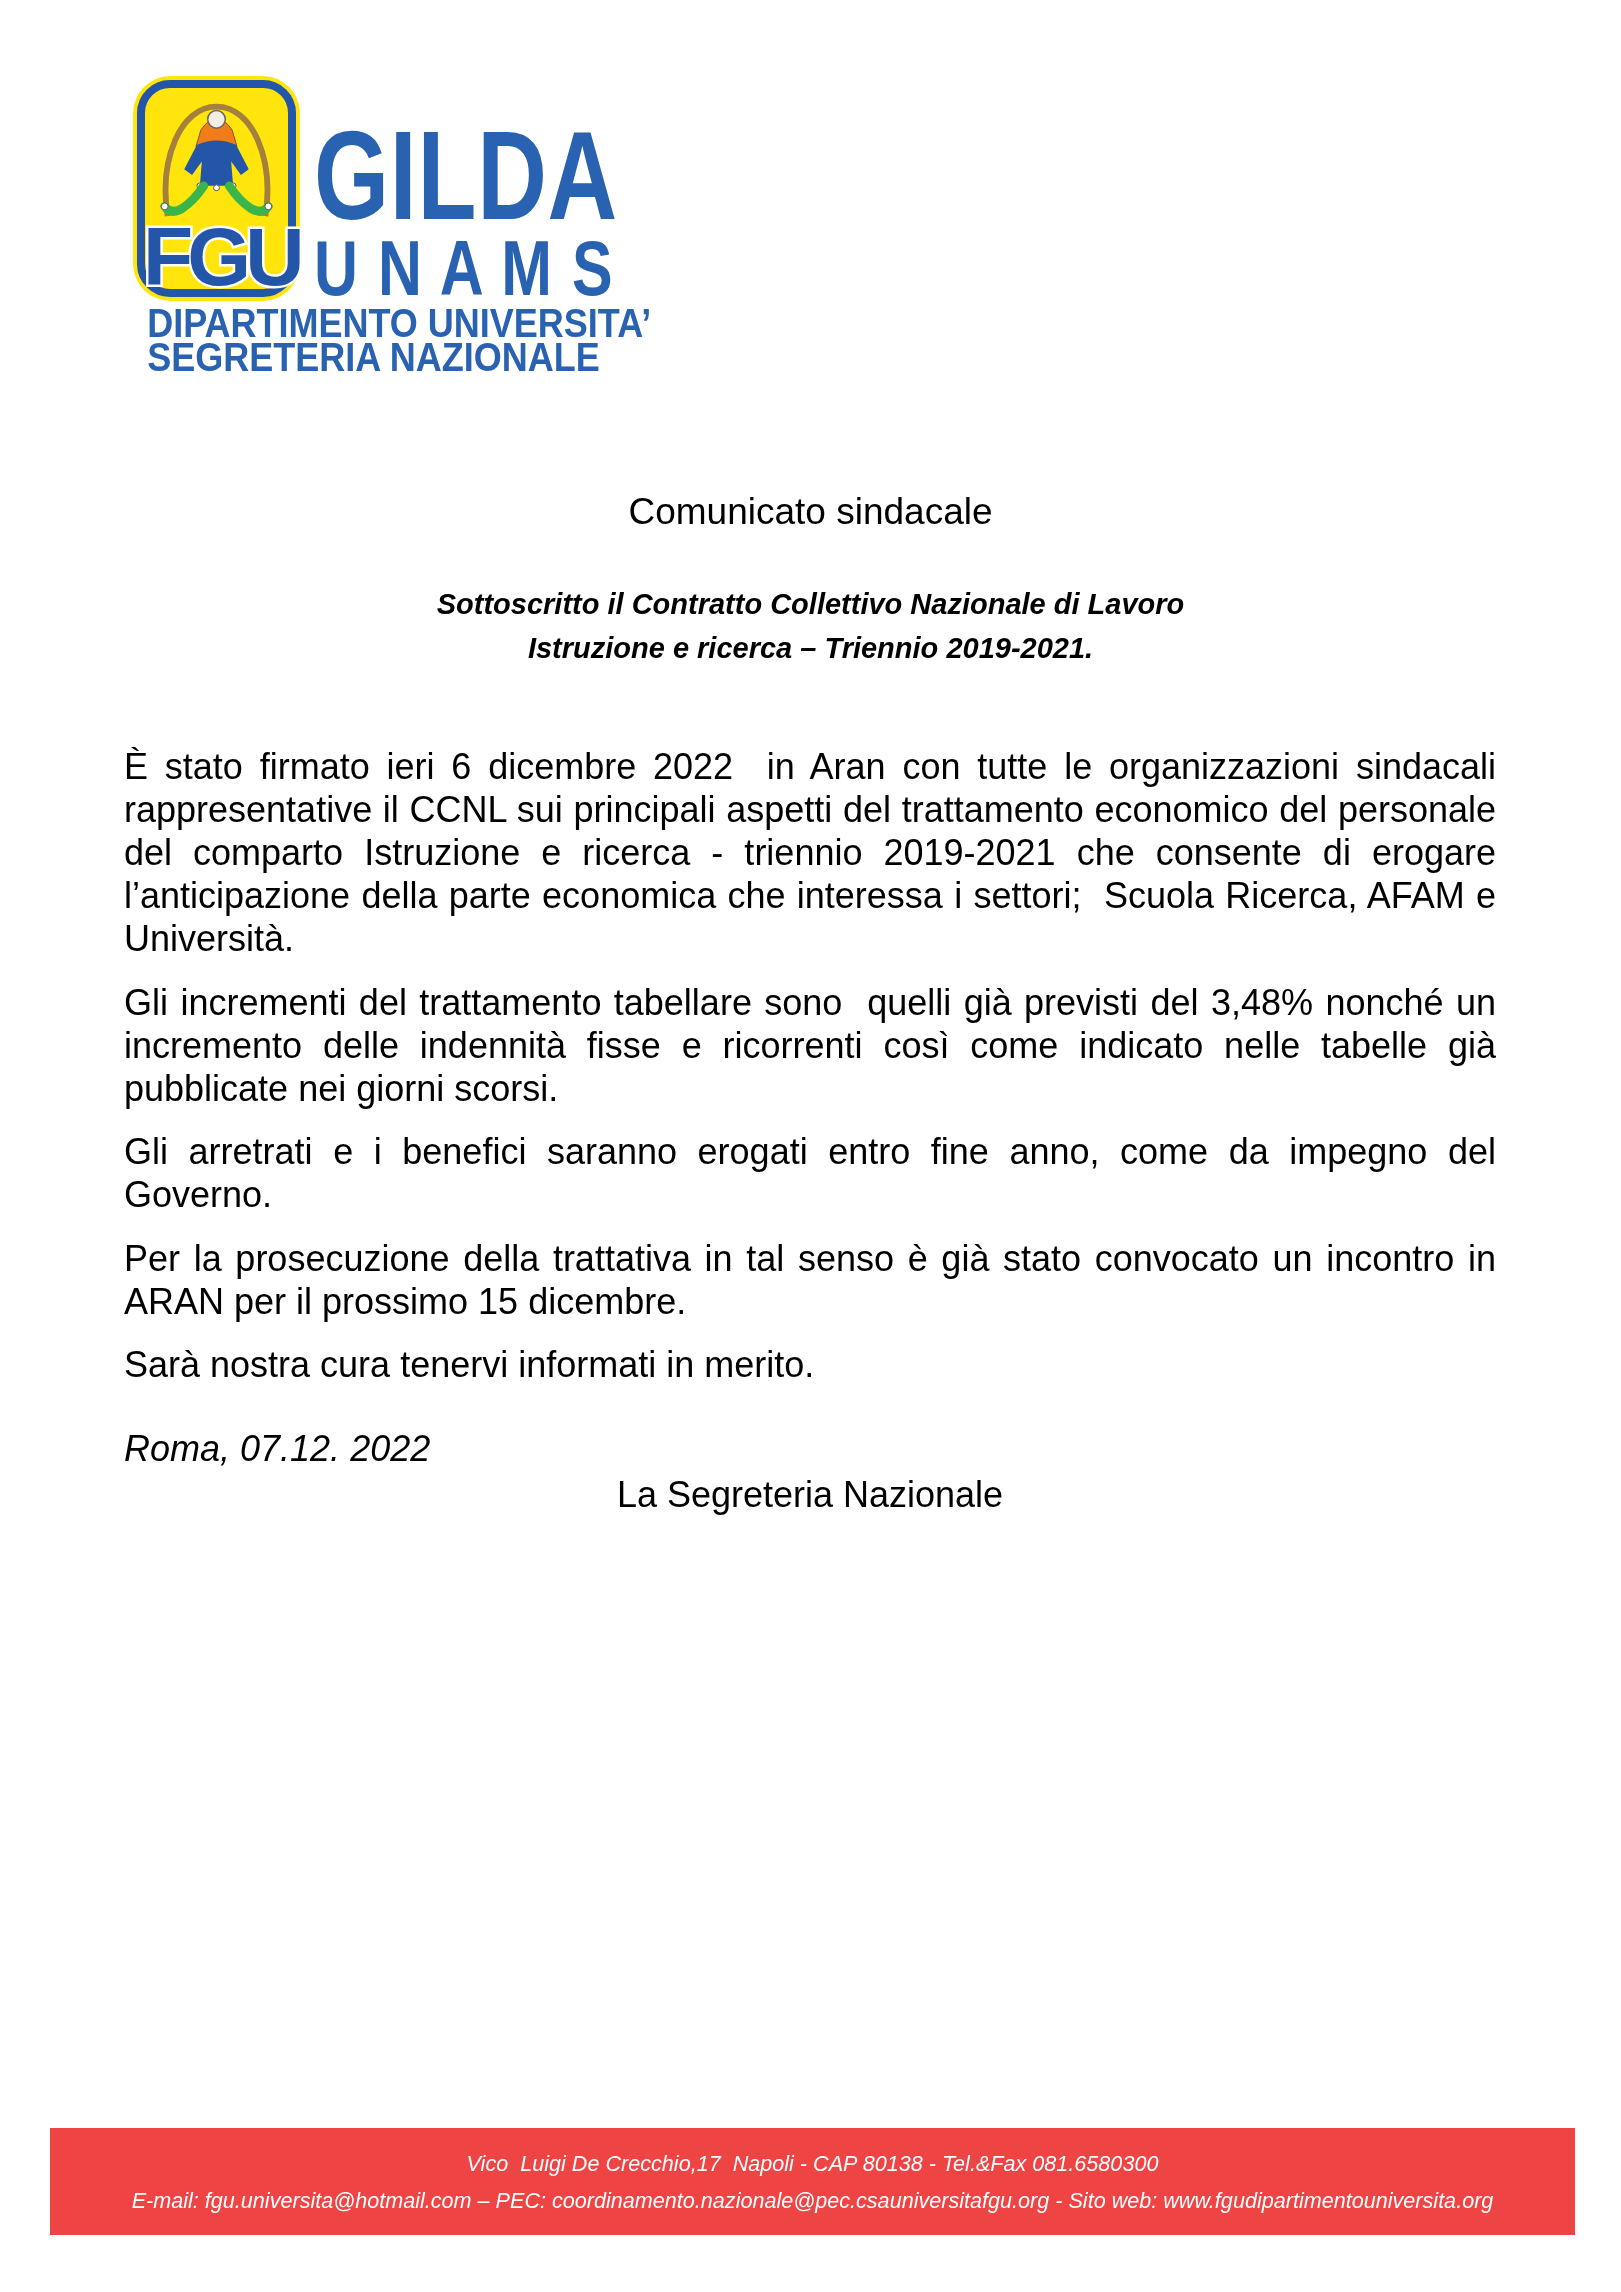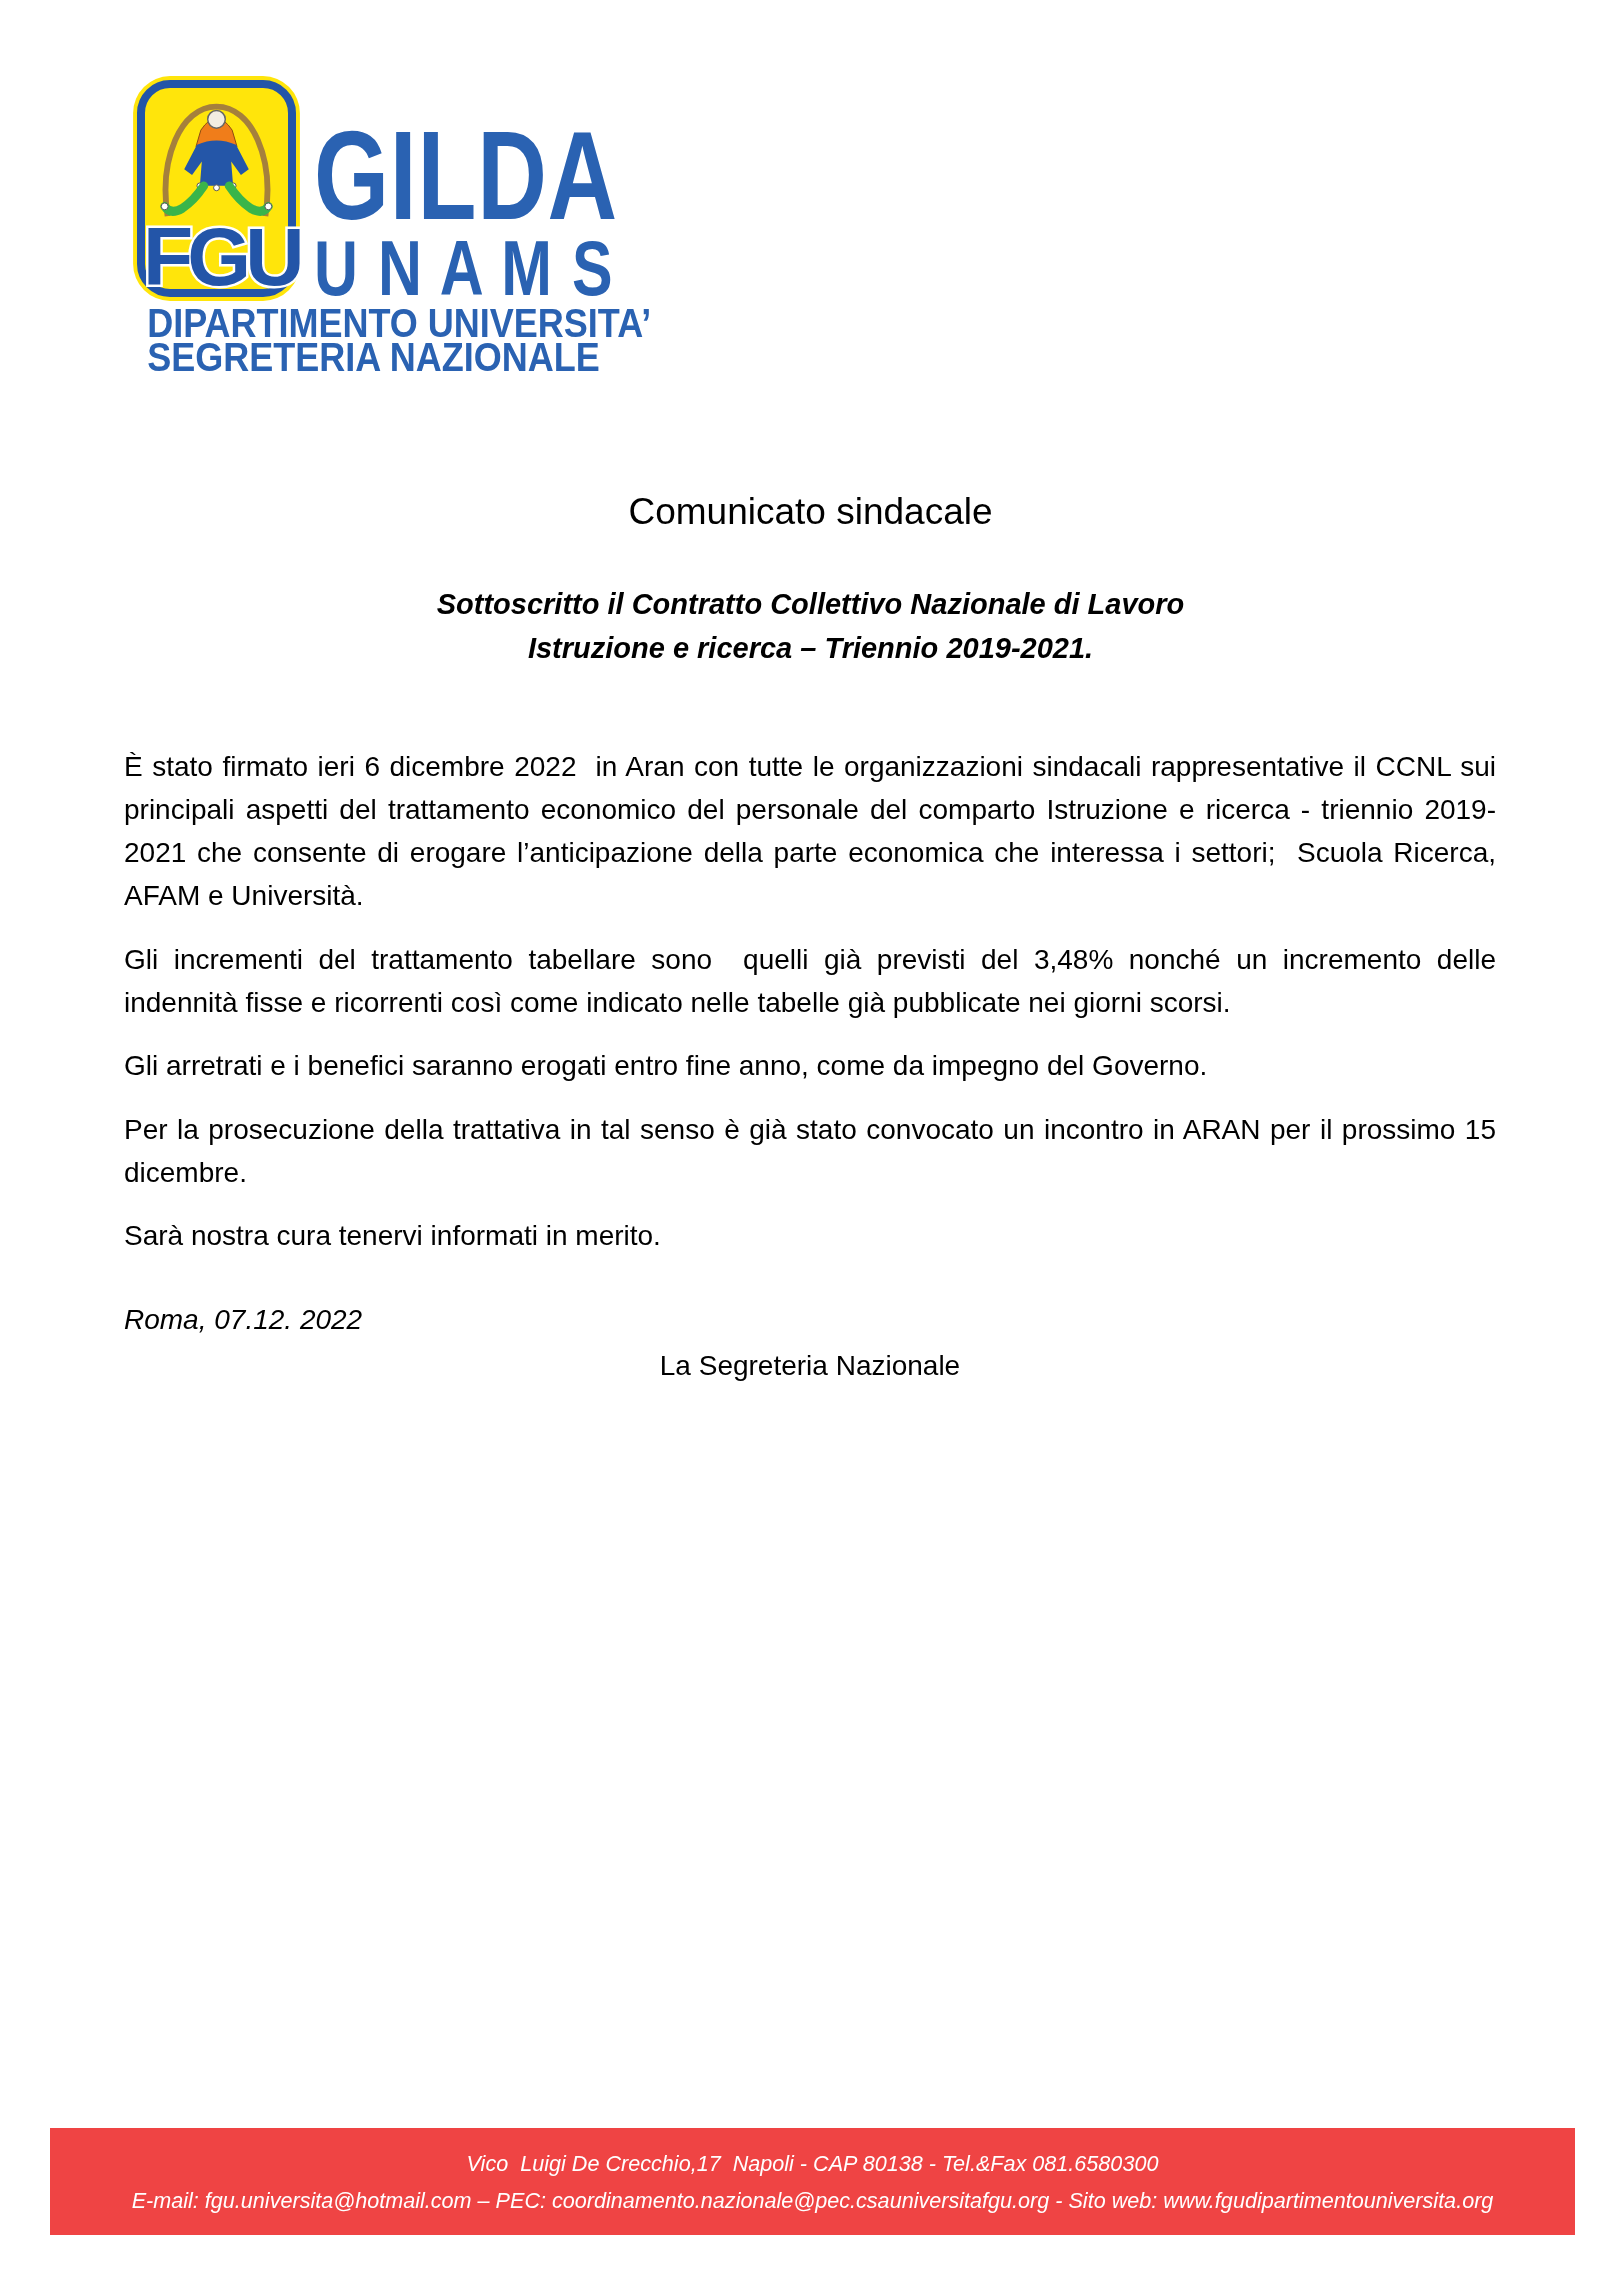--- a/index.html
+++ b/index.html
@@ -37,21 +37,21 @@
   .doc-title {
     position:absolute; top:490px; left:0; width:100%; text-align:center;
     font-size:37px; line-height:43px;
   }
   .doc-heading {
     position:absolute; top:582px; left:0; width:100%; text-align:center;
     font-weight:bold; font-size:29px; line-height:44px;font-style:italic;
   }
   .doc-body {
     position:absolute; left:124px; top:745px; width:1372px;
-    font-size:28px; line-height:43px;
+    font-size:36px; line-height:43px;
   }
   .doc-body p { margin:0 0 20.6px 0; text-align:justify; white-space:pre-wrap; }
   .date-line { margin-top:41px; line-height:43px;font-style:italic; }
   .signature-line { margin-top:2.9px; line-height:43px; text-align:center; }
 
   
   .footer {
     position:absolute; left:50px; top:2128px; width:1525px; height:107px;
     background:#ef4444; color:#ffffff; font-style:italic; text-align:center;
     box-sizing:border-box; padding-top:16.7px;

